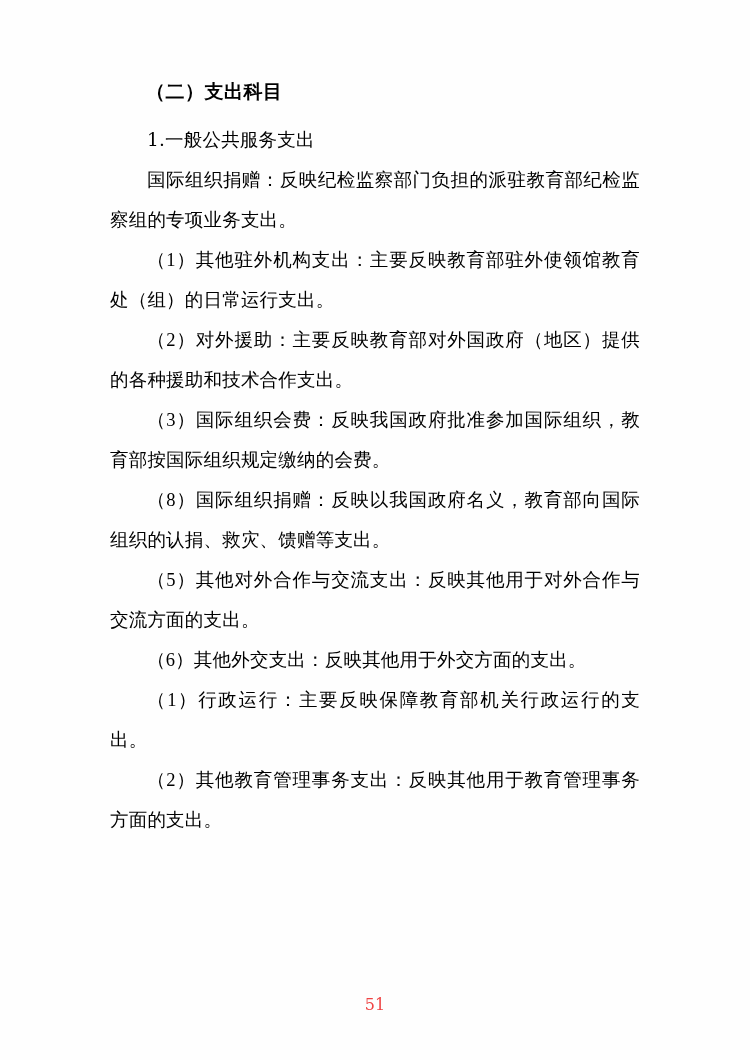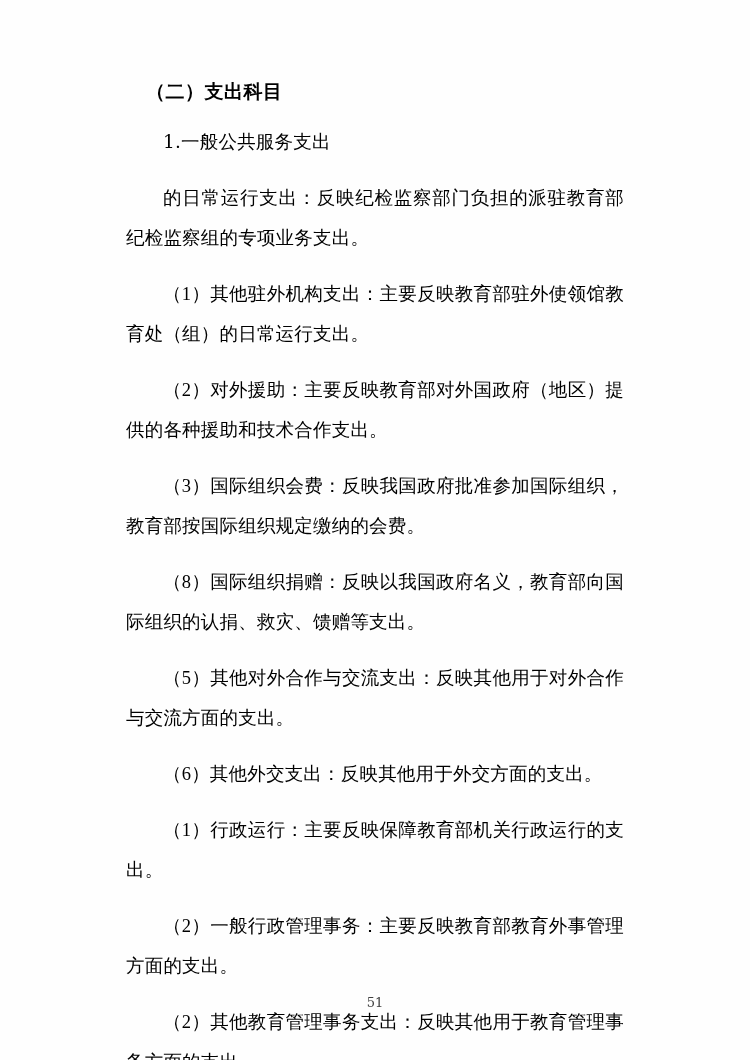--- a/index.html
+++ b/index.html
@@ -34,53 +34,52 @@
     font-weight: bold;
     letter-spacing: 0.5px;
     line-height: 1.6;
     margin: 0 0 14px 0;
     text-indent: 36px;
     font-family: "DejaVu Serif", "Liberation Serif", serif;
   }
   .para {
     font-size: 18.5px;
     line-height: 40px;
-    margin: 16px;
+    margin: 0;
     text-indent: 37px;
     text-align: justify;
     text-justify: inter-ideograph;
     letter-spacing: 0.2px;
   }
   .para.sub {
     text-indent: 37px;
     font-family: Liberation Serif, serif;
   }
   .page-number {
     position: absolute;
     left: 0;
     top: 995px;
     width: 750px;
     text-align: center;
-    font-size: 13px;
+    font-size: 16px;
     font-family: "DejaVu Serif", "Liberation Serif", serif;
-    color: #404040;
+    color: #ef4444;
   }
 </style>
 </head>
 <body>
 
 <div class="page">
   <div class="content">
     <div class="heading">（二）支出科目</div>
     <p class="para">1.一般公共服务支出</p>
-    <p class="para">的日常运行支出：反映纪检监察部门负担的派驻教育部纪检监察组的专项业务支出。</p>
+    <p class="para">国际组织捐赠：反映纪检监察部门负担的派驻教育部纪检监察组的专项业务支出。</p>
     <p class="para sub">（1）其他驻外机构支出：主要反映教育部驻外使领馆教育处（组）的日常运行支出。</p>
     <p class="para sub">（2）对外援助：主要反映教育部对外国政府（地区）提供的各种援助和技术合作支出。</p>
     <p class="para sub">（3）国际组织会费：反映我国政府批准参加国际组织，教育部按国际组织规定缴纳的会费。</p>
     <p class="para sub">（8）国际组织捐赠：反映以我国政府名义，教育部向国际组织的认捐、救灾、馈赠等支出。</p>
     <p class="para sub">（5）其他对外合作与交流支出：反映其他用于对外合作与交流方面的支出。</p>
     <p class="para sub">（6）其他外交支出：反映其他用于外交方面的支出。</p>
     <p class="para sub">（1）行政运行：主要反映保障教育部机关行政运行的支出。</p>
-    <p class="para sub">（2）一般行政管理事务：主要反映教育部教育外事管理方面的支出。</p>
     <p class="para sub">（2）其他教育管理事务支出：反映其他用于教育管理事务方面的支出。</p>
   </div>
   <div class="page-number">51</div>
 </div>
 
 </body></html>

